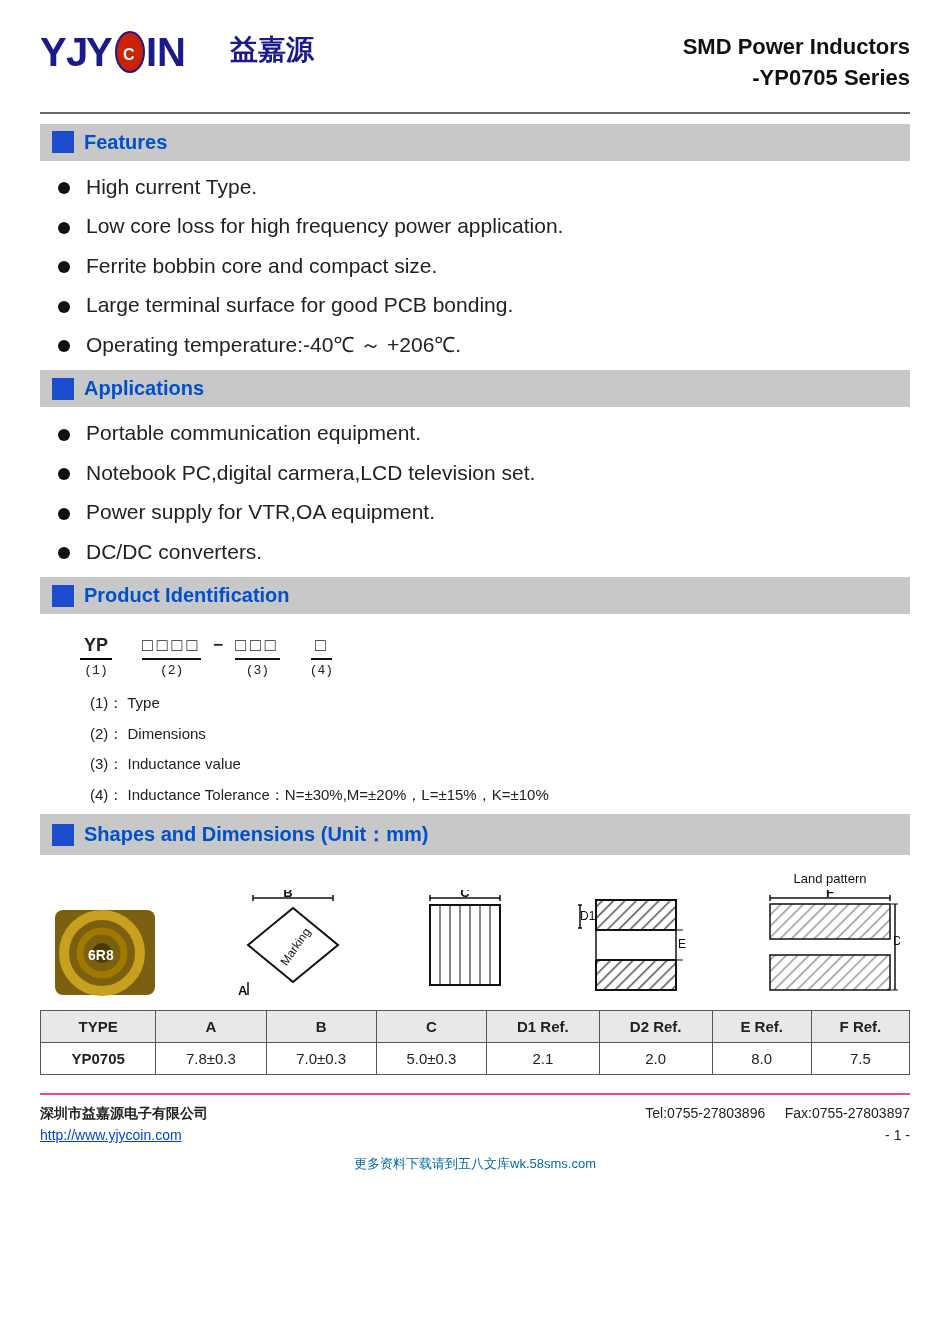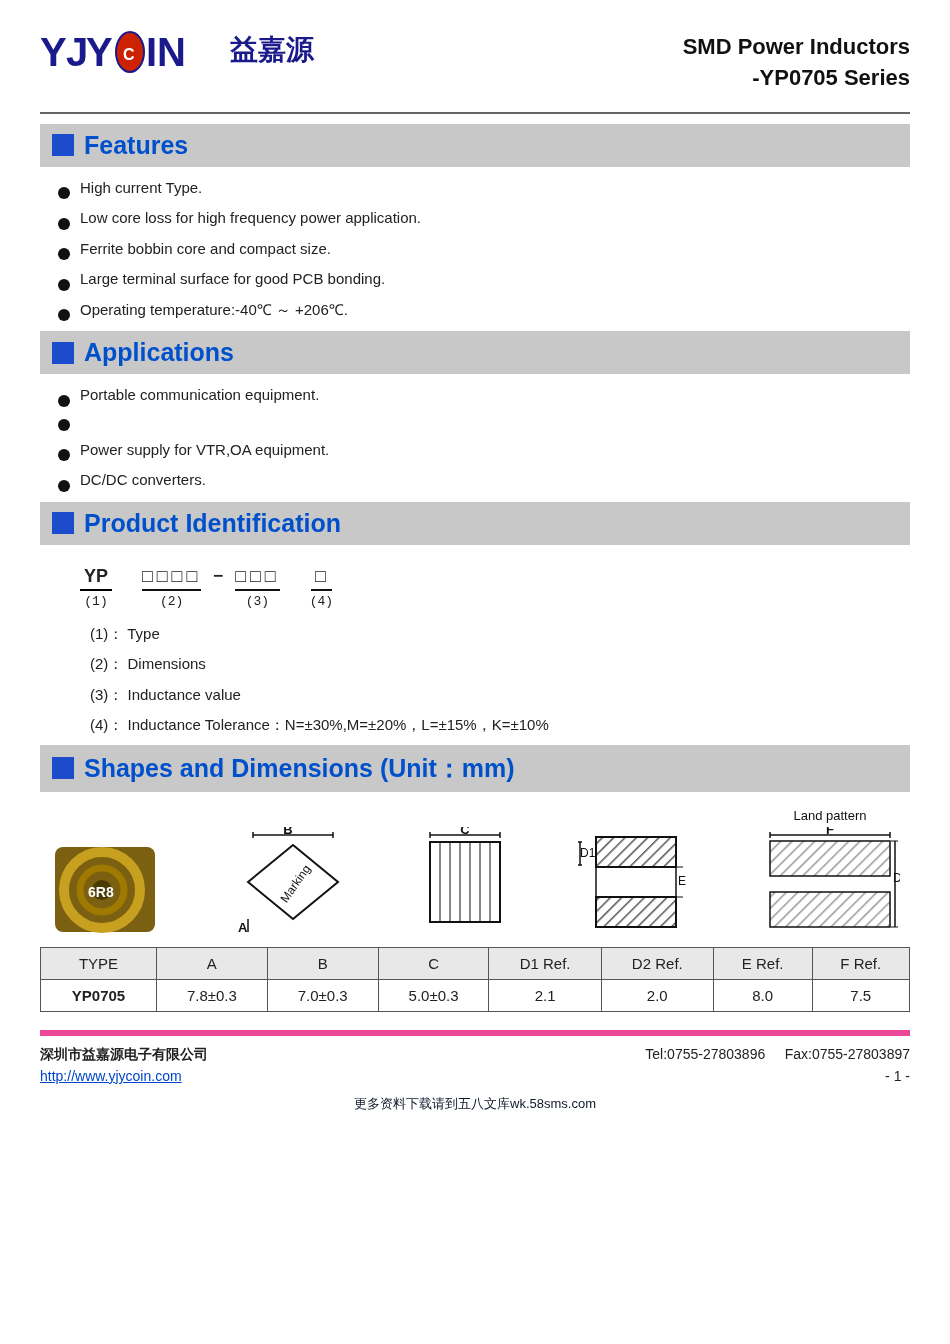--- a/index.html
+++ b/index.html
@@ -60,35 +60,35 @@
       margin-bottom: 10px;
     }
     .section-header .blue-square {
       width: 22px;
       height: 22px;
       background: #1a4ccc;
       display: inline-block;
       flex-shrink: 0;
     }
     .section-header .section-title {
-      font-size: 25px;
+      font-size: 20px;
       font-weight: bold;
       color: #0050cc;
     }
     
     .bullet-list {
       list-style: none;
       margin: 6px 0 10px 18px;
     }
     .bullet-list li {
       display: flex;
-      align-items: flex-end;
-      gap: 10px;
+      align-items: center;
+      gap: 16px;
       margin-bottom: 8px;
-      font-size: 15px;
+      font-size: 21px;
       line-height: 1.5;
     }
     .bullet-list li .dot {
       width: 12px;
       height: 12px;
       background: #111;
       border-radius: 50%;
       flex-shrink: 0;
       margin-top: 4px;
     }
@@ -129,28 +129,28 @@
       margin-top: 10px;
       font-size: 15px;
     }
     .dims-table th, .dims-table td {
       border: 1px solid #555;
       padding: 7px 12px;
       text-align: center;
     }
     .dims-table th {
       background: #e8e8e8;
-      font-weight: normal;
+      font-weight: bold;
     }
     .dims-table td:first-child {
       font-weight: bold;
     }
     
     .footer {
-      border-top: 6px solid #ec4899;
+      border-top: 2px solid #ec4899;
       margin-top: 18px;
       padding-top: 7px;
       display: flex;
       justify-content: space-between;
       align-items: flex-start;
     }
     .footer-left {
       font-size: 14px;
       line-height: 1.6;
     }
@@ -162,21 +162,21 @@
       text-decoration: underline;
     }
     .footer-right {
       font-size: 14px;
       text-align: right;
       line-height: 1.6;
     }
     .page-bottom-note {
       text-align: center;
       font-size: 13px;
-      color: #0f172a;
+      color: #0369a1;
       margin-top: 8px;
     }
     
     .land-pattern-label {
       font-size: 13px;
       text-align: center;
       color: #111;
       margin-bottom: 4px;
     }
   </style>
@@ -242,20 +242,21 @@
     <span class="blue-square"></span>
     <span class="section-title">Applications</span>
   </div>
   <ul class="bullet-list">
     <li>
         <span class="dot"></span>
         <span>Portable communication equipment.</span>
       </li>
     <li>
         <span class="dot"></span>
+        <span>Notebook PC,digital carmera,LCD television set.</span>
       </li>
     <li>
         <span class="dot"></span>
         <span>Power supply for VTR,OA equipment.</span>
       </li>
     <li>
         <span class="dot"></span>
         <span>DC/DC converters.</span>
       </li>
   </ul>

